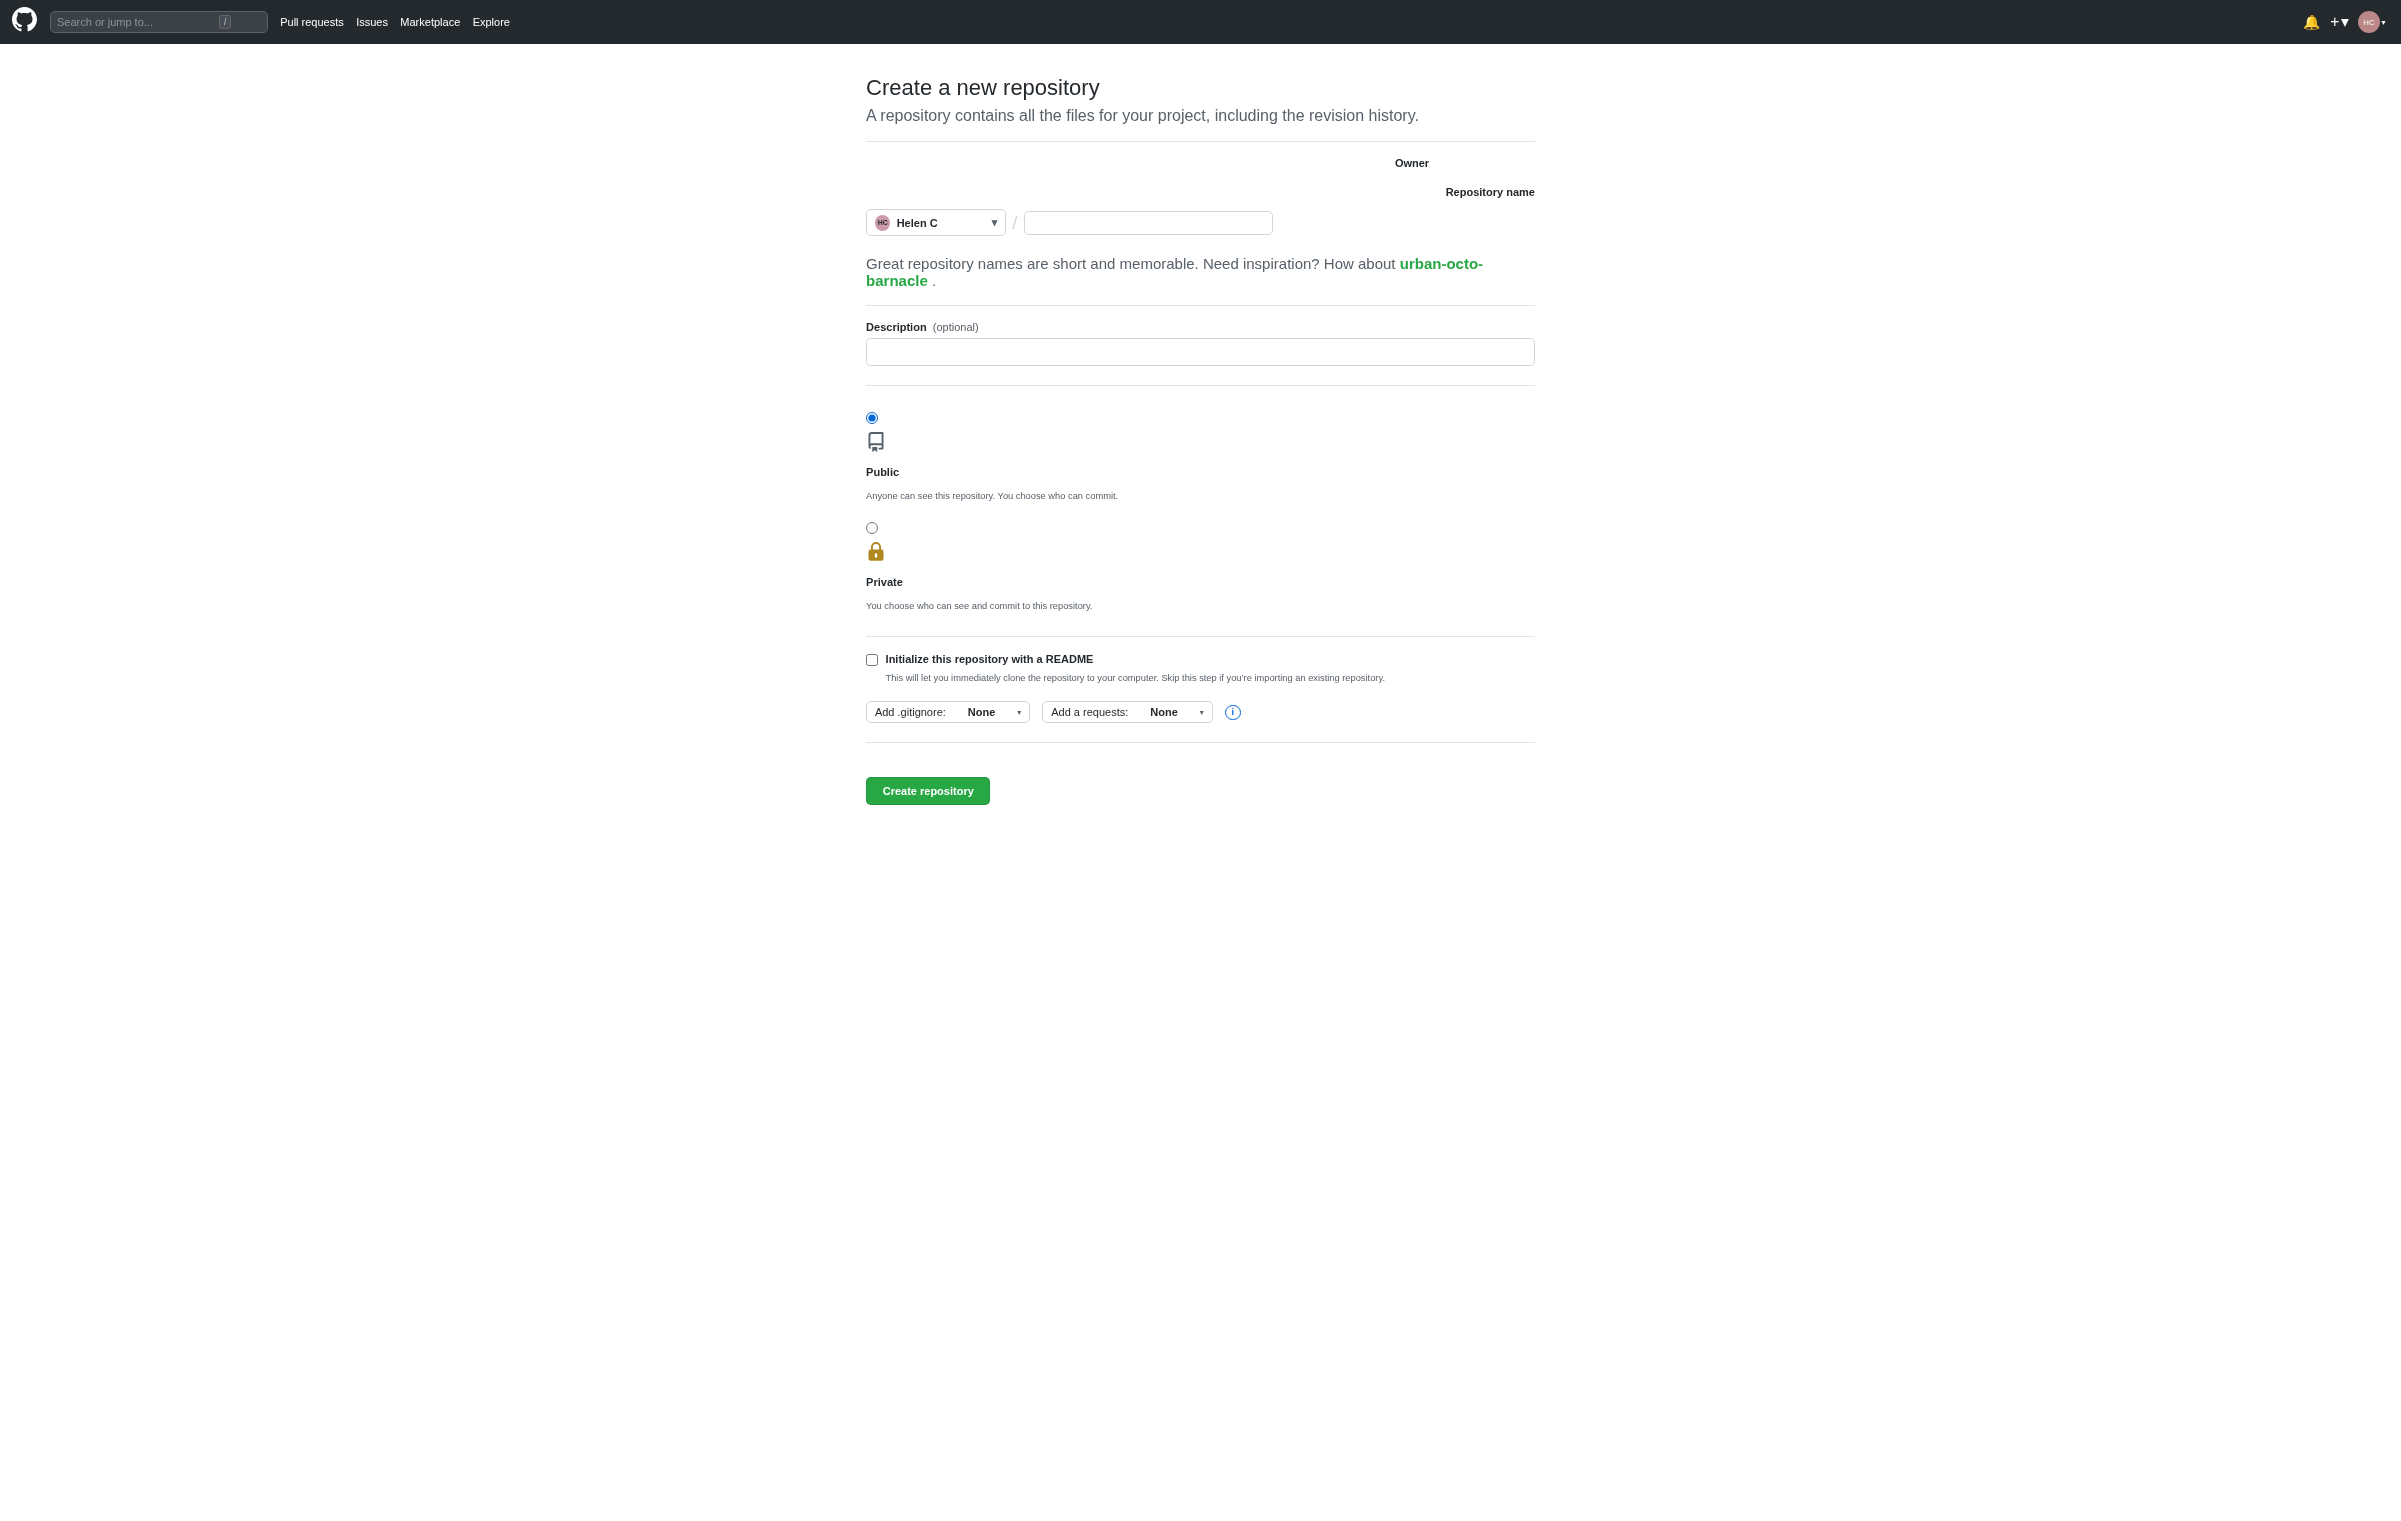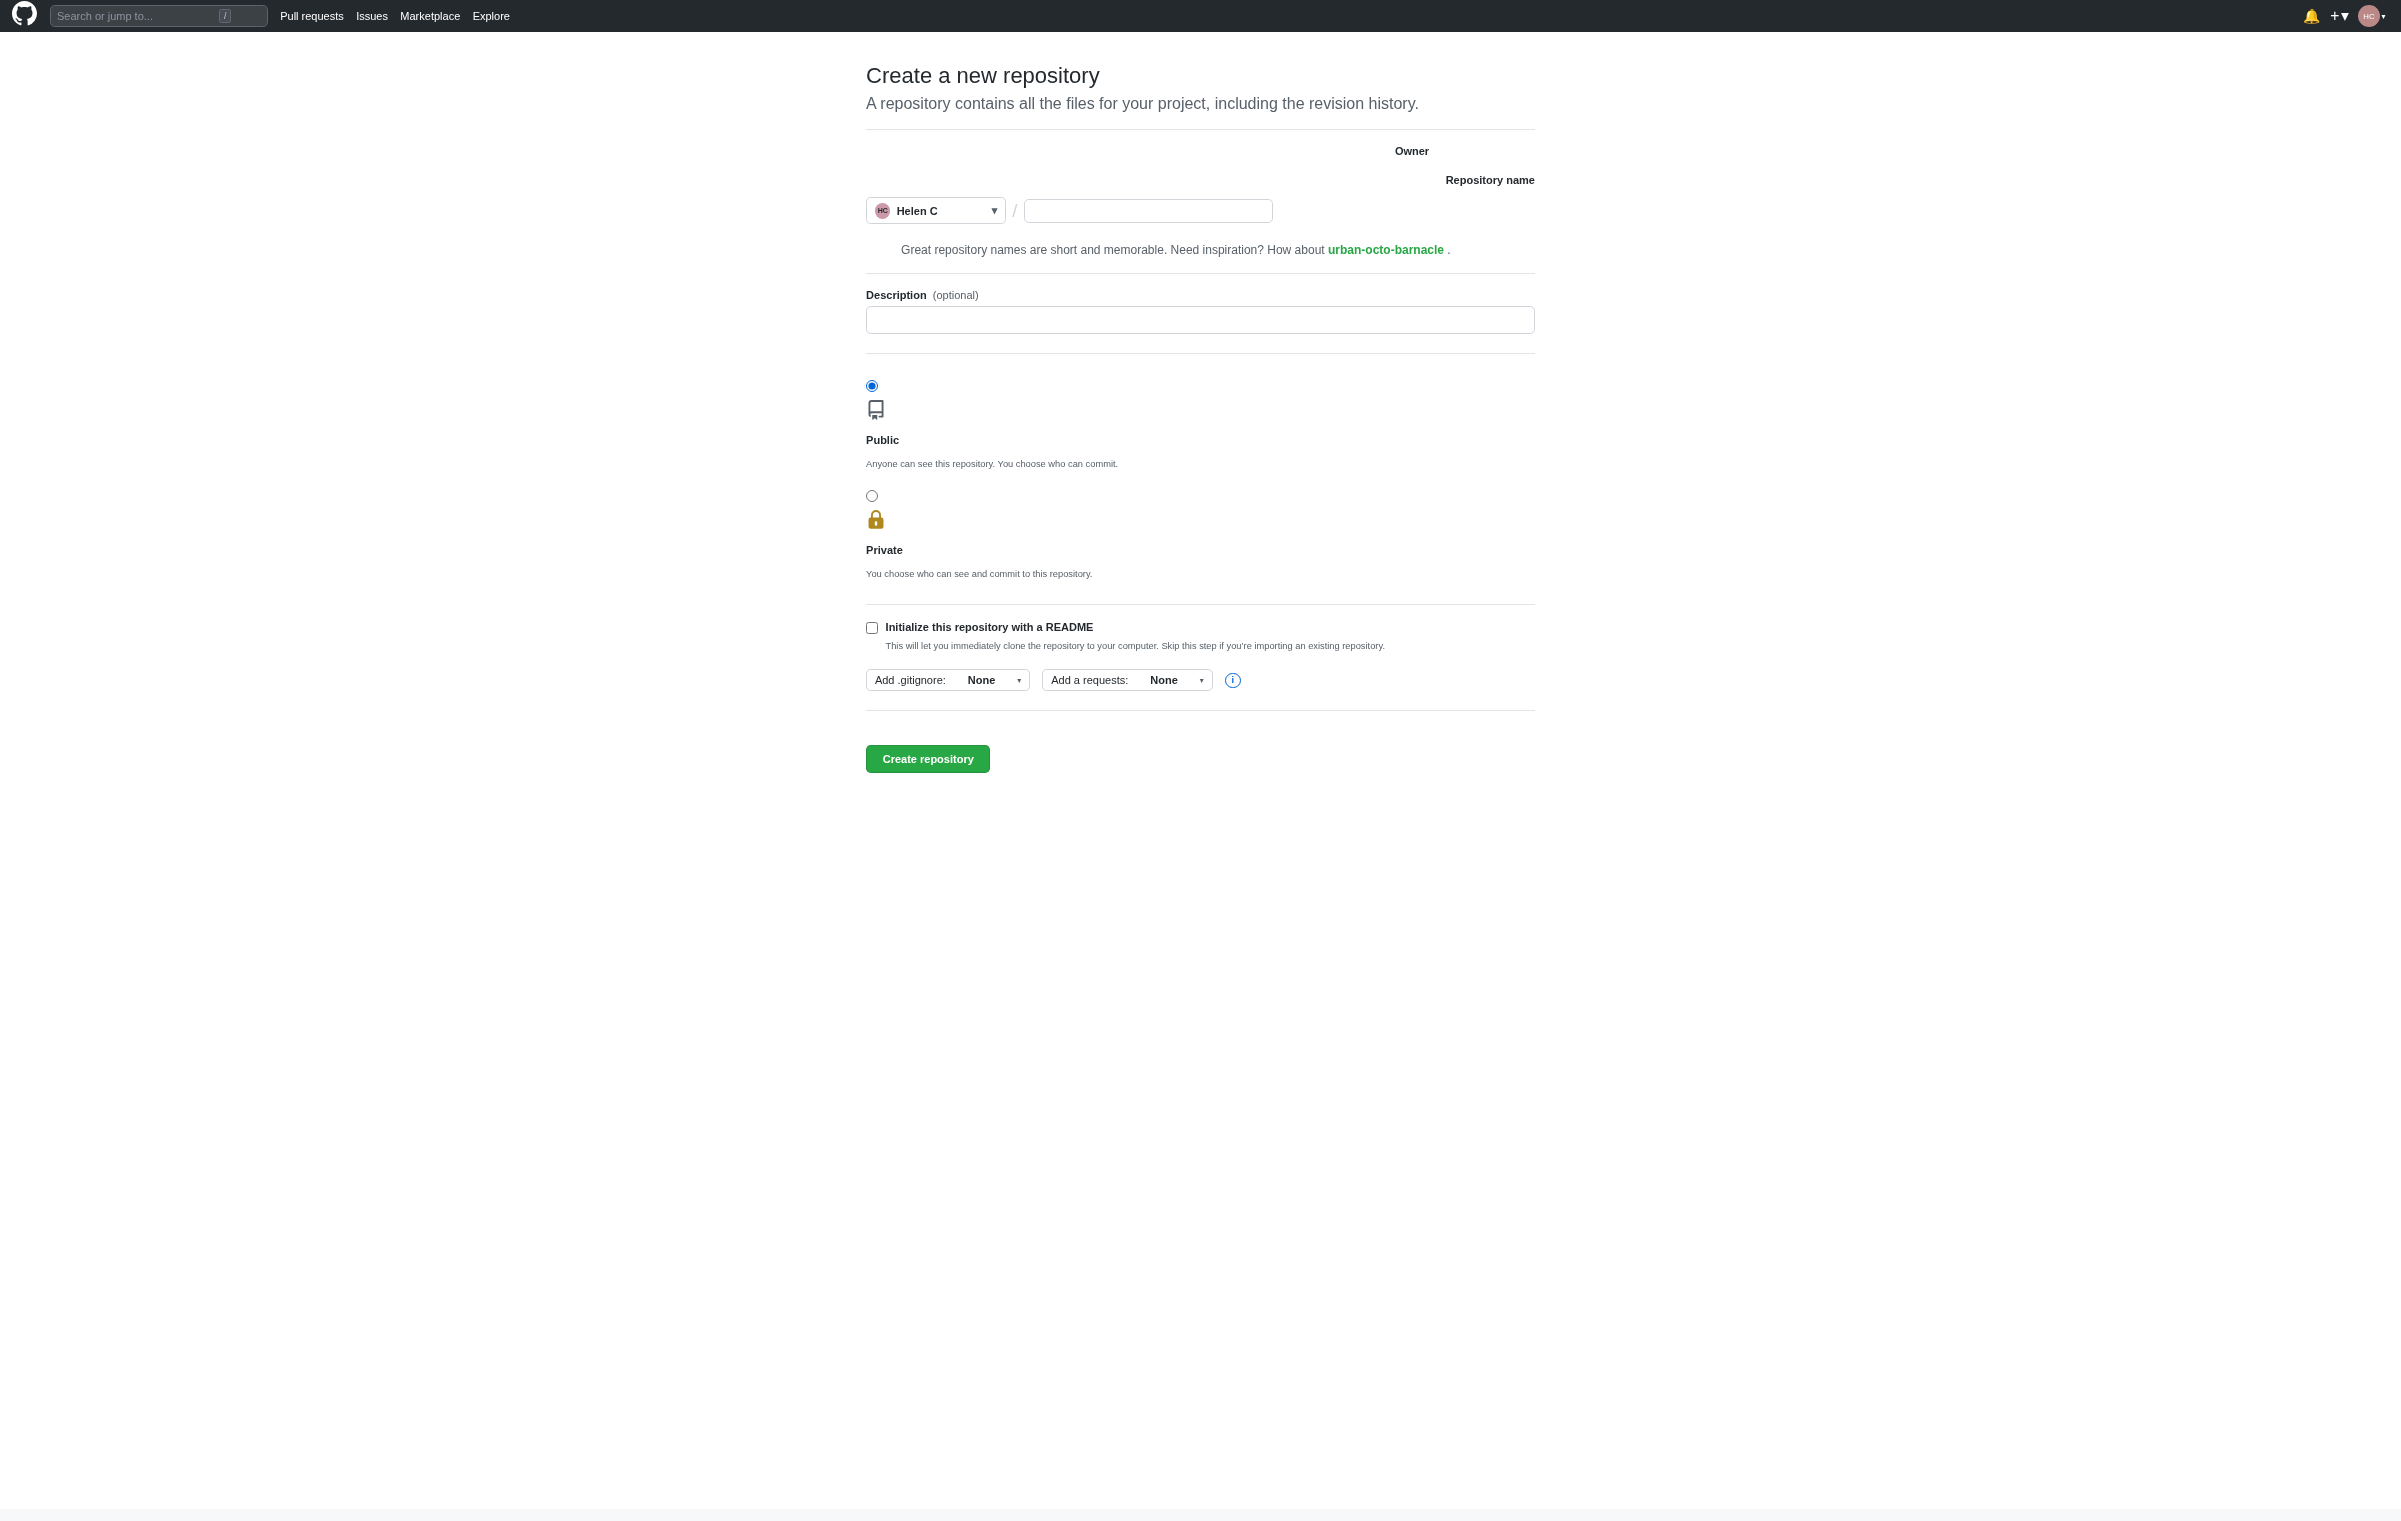--- a/index.html
+++ b/index.html
@@ -6,21 +6,21 @@
     body {
       font-family: -apple-system, BlinkMacSystemFont, "Segoe UI", Helvetica, Arial, sans-serif;
       font-size: 11px;
       background: #f6f8fa;
       color: #24292e;
     }
 
     
     .navbar {
       background: #24292e;
-      height: 32px;
+      height: 44px;
       display: flex;
       align-items: center;
       padding: 0 12.4px;
       gap: 12.4px;
     }
     .navbar-logo {
       color: white;
       font-size: 18.7px;
       flex-shrink: 0;
     }
@@ -178,24 +178,23 @@
     }
     .repo-name-input {
       border: 0.8px solid #d1d5da;
       border-radius: 4.7px;
       padding: 4.7px 7.8px;
       font-size: 11px;
       width: 249px;
       outline: none;
     }
     .inspiration-text {
-      font-size: 12px;
+      font-size: 15px;
       color: #586069;
       margin-top: 6.2px;
-      margin-left: 35px;
     }
     .inspiration-link {
       color: #28a745;
       font-weight: 600;
       text-decoration: none;
     }
     .description-input {
       width: 100%;
       border: 0.8px solid #d1d5da;
       border-radius: 4.7px;

